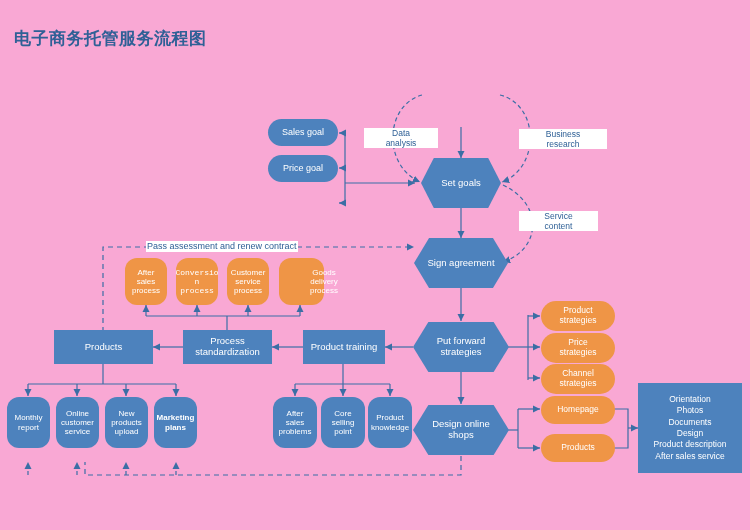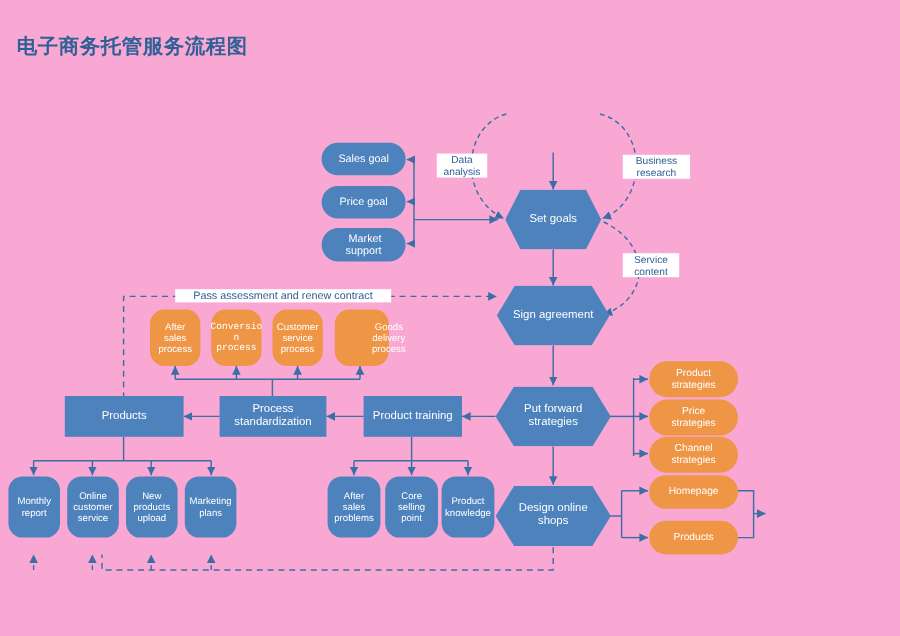--- a/index.html
+++ b/index.html
@@ -68,26 +68,26 @@
     clip-path: polygon(16% 0%, 84% 0%, 100% 50%, 84% 100%, 16% 100%, 0% 50%);
   }
   .edge-label {
     position: absolute;
     background: #ffffff;
     color: #2f6096;
     font-size: 8.5px;
     line-height: 1.2;
     text-align: center;
     white-space: pre-line;
-    padding: 0 1px;
+    padding: 0 17px;
   }
   .edge-label.inline {
     background: #ffffff;
     font-size: 9px;
-    padding: 0 15px;
+    padding: 0 1px;
     white-space: nowrap;
   }
 </style>
 </head>
 <body>
 
 <div id="canvas">
 
   <div id="title">电子商务托管服务流程图</div>
 
@@ -177,22 +177,20 @@
   <div class="node hex" style="left:413px; top:322px; width:96px; height:50px; font-size:9.5px;">Put forward
 strategies</div>
 
   <div class="node hex" style="left:413px; top:405px; width:96px; height:50px; font-size:9.5px;">Design online
 shops</div>
 
   <div class="node pill" style="left:268px; top:119px; width:70px; height:27px; font-size:9px;">Sales goal</div>
 
   <div class="node pill" style="left:268px; top:155px; width:70px; height:27px; font-size:9px;">Price goal</div>
 
-  <div class="node pill" style="left:268px; top:190px; width:70px; height:28px; font-size:9px;">Market
-support</div>
 
   <div class="node round-orange" style="left:125px; top:258px; width:42px; height:47px; font-size:8px;">After
 sales
 process</div>
 
   <div class="node round-orange" style="left:176px; top:258px; width:42px; height:47px; font-size:8px;font-family:Liberation Mono, monospace;">Conversio
 n
 process</div>
 
   <div class="node round-orange" style="left:227px; top:258px; width:42px; height:47px; font-size:8px;">Customer
@@ -214,21 +212,21 @@
 report</div>
 
   <div class="node round" style="left:56px; top:397px; width:43px; height:51px; font-size:8px;">Online
 customer
 service</div>
 
   <div class="node round" style="left:105px; top:397px; width:43px; height:51px; font-size:8px;">New
 products
 upload</div>
 
-  <div class="node round" style="left:154px; top:397px; width:43px; height:51px; font-size:8px;">Marketing
+  <div class="node round" style="left:154px; top:397px; width:43px; height:51px; font-size:8px;font-weight:bold;">Marketing
 plans</div>
 
   <div class="node round" style="left:273px; top:397px; width:44px; height:51px; font-size:8px;">After
 sales
 problems</div>
 
   <div class="node round" style="left:321px; top:397px; width:44px; height:51px; font-size:8px;">Core
 selling
 point</div>
 
@@ -241,20 +239,26 @@
   <div class="node pill-orange" style="left:541px; top:333px; width:74px; height:30px; font-size:8.5px;">Price
 strategies</div>
 
   <div class="node pill-orange" style="left:541px; top:364px; width:74px; height:30px; font-size:8.5px;">Channel
 strategies</div>
 
   <div class="node pill-orange" style="left:541px; top:396px; width:74px; height:28px; font-size:8.5px;">Homepage</div>
 
   <div class="node pill-orange" style="left:541px; top:434px; width:74px; height:28px; font-size:8.5px;">Products</div>
 
+  <div class="node rect" style="left:638px; top:383px; width:104px; height:90px; font-size:8.5px; line-height:1.35;">Orientation
+Photos
+Documents
+Design
+Product description
+After sales service</div>
 
   <div class="edge-label" style="left:364px; top:128px; width:40px;">Data
 analysis</div>
 
   <div class="edge-label" style="left:519px; top:129px; width:54px;">Business
 research</div>
 
   <div class="edge-label" style="left:519px; top:211px; width:45px;">Service
 content</div>
 

